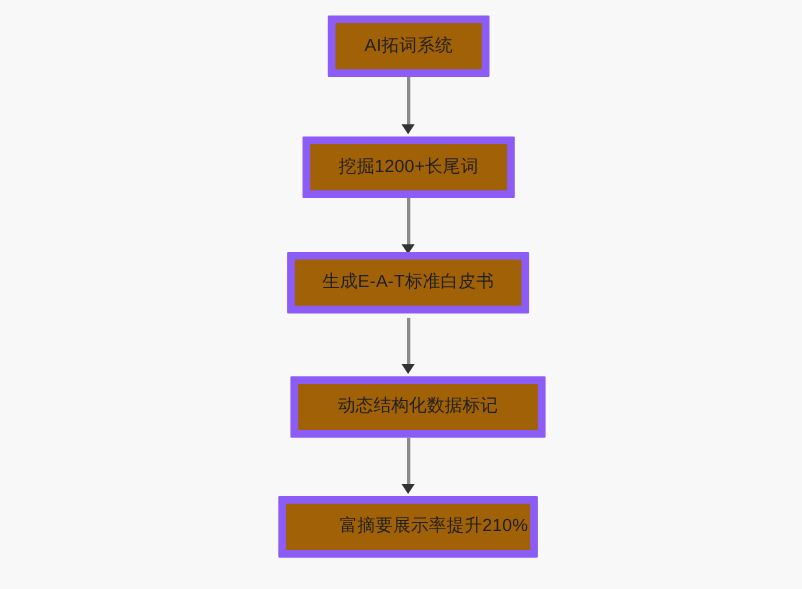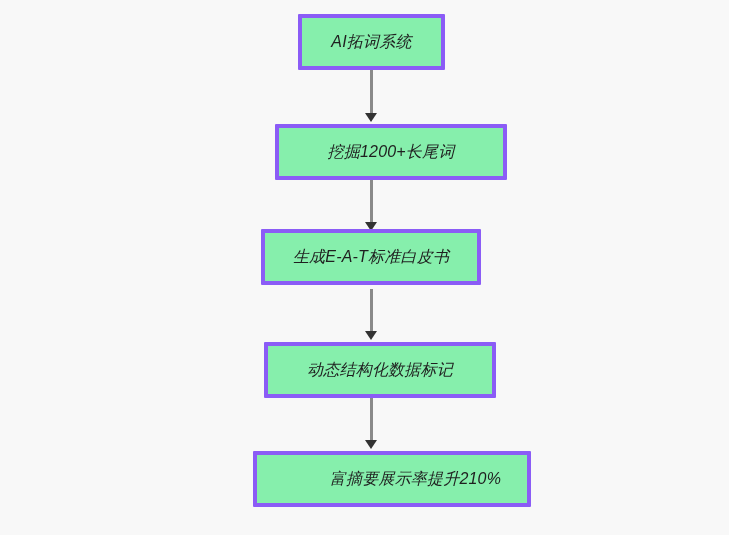--- a/index.html
+++ b/index.html
@@ -14,32 +14,31 @@
     overflow: hidden;
   }
   #flowchart-canvas {
     position: relative;
     width: 729px;
     height: 535px;
   }
   .node {
     position: absolute;
     box-sizing: border-box;
-    background: #86efac;
-    border: 4px solid #8b5cf6;
+    background: #a16207;
+    border: 7px solid #8b5cf6;
     border-radius: 1px;
     display: flex;
     align-items: center;
     justify-content: center;
     color: #1f1f1f;
     font-size: 16px;
     line-height: 1;
     letter-spacing: 0.2px;
     white-space: nowrap;
-    font-style: italic;
   }
   .node-label {
     display: block;
   }
   .connector {
     position: absolute;
     width: 3px;
     background: #8a8a8a;
   }
   .arrowhead {
@@ -65,29 +64,29 @@
   <div class="connector" style="left:370px; top:289px; height:44px;"></div>
   <div class="arrowhead" style="left:365px; top:331px;"></div>
 
   <div class="connector" style="left:370px; top:398px; height:44px;"></div>
   <div class="arrowhead" style="left:365px; top:440px;"></div>
 
   <div class="node" style="left:298px; top:14px; width:147px; height:56px;">
     <span class="node-label">AI拓词系统</span>
   </div>
 
-  <div class="node" style="left:275px; top:124px; width:232px; height:56px;">
+  <div class="node" style="left:275px; top:124px; width:193px; height:56px;">
     <span class="node-label">挖掘1200+长尾词</span>
   </div>
 
   <div class="node" style="left:261px; top:229px; width:220px; height:56px;">
     <span class="node-label">生成E-A-T标准白皮书</span>
   </div>
 
   <div class="node" style="left:264px; top:342px; width:232px; height:56px;">
     <span class="node-label">动态结构化数据标记</span>
   </div>
 
-  <div class="node" style="left:253px; top:451px; width:278px; height:56px;padding-left:47px;">
+  <div class="node" style="left:253px; top:451px; width:236px; height:56px;padding-left:47px;">
     <span class="node-label">富摘要展示率提升210%</span>
   </div>
 
 </div>
 
 </body></html>

